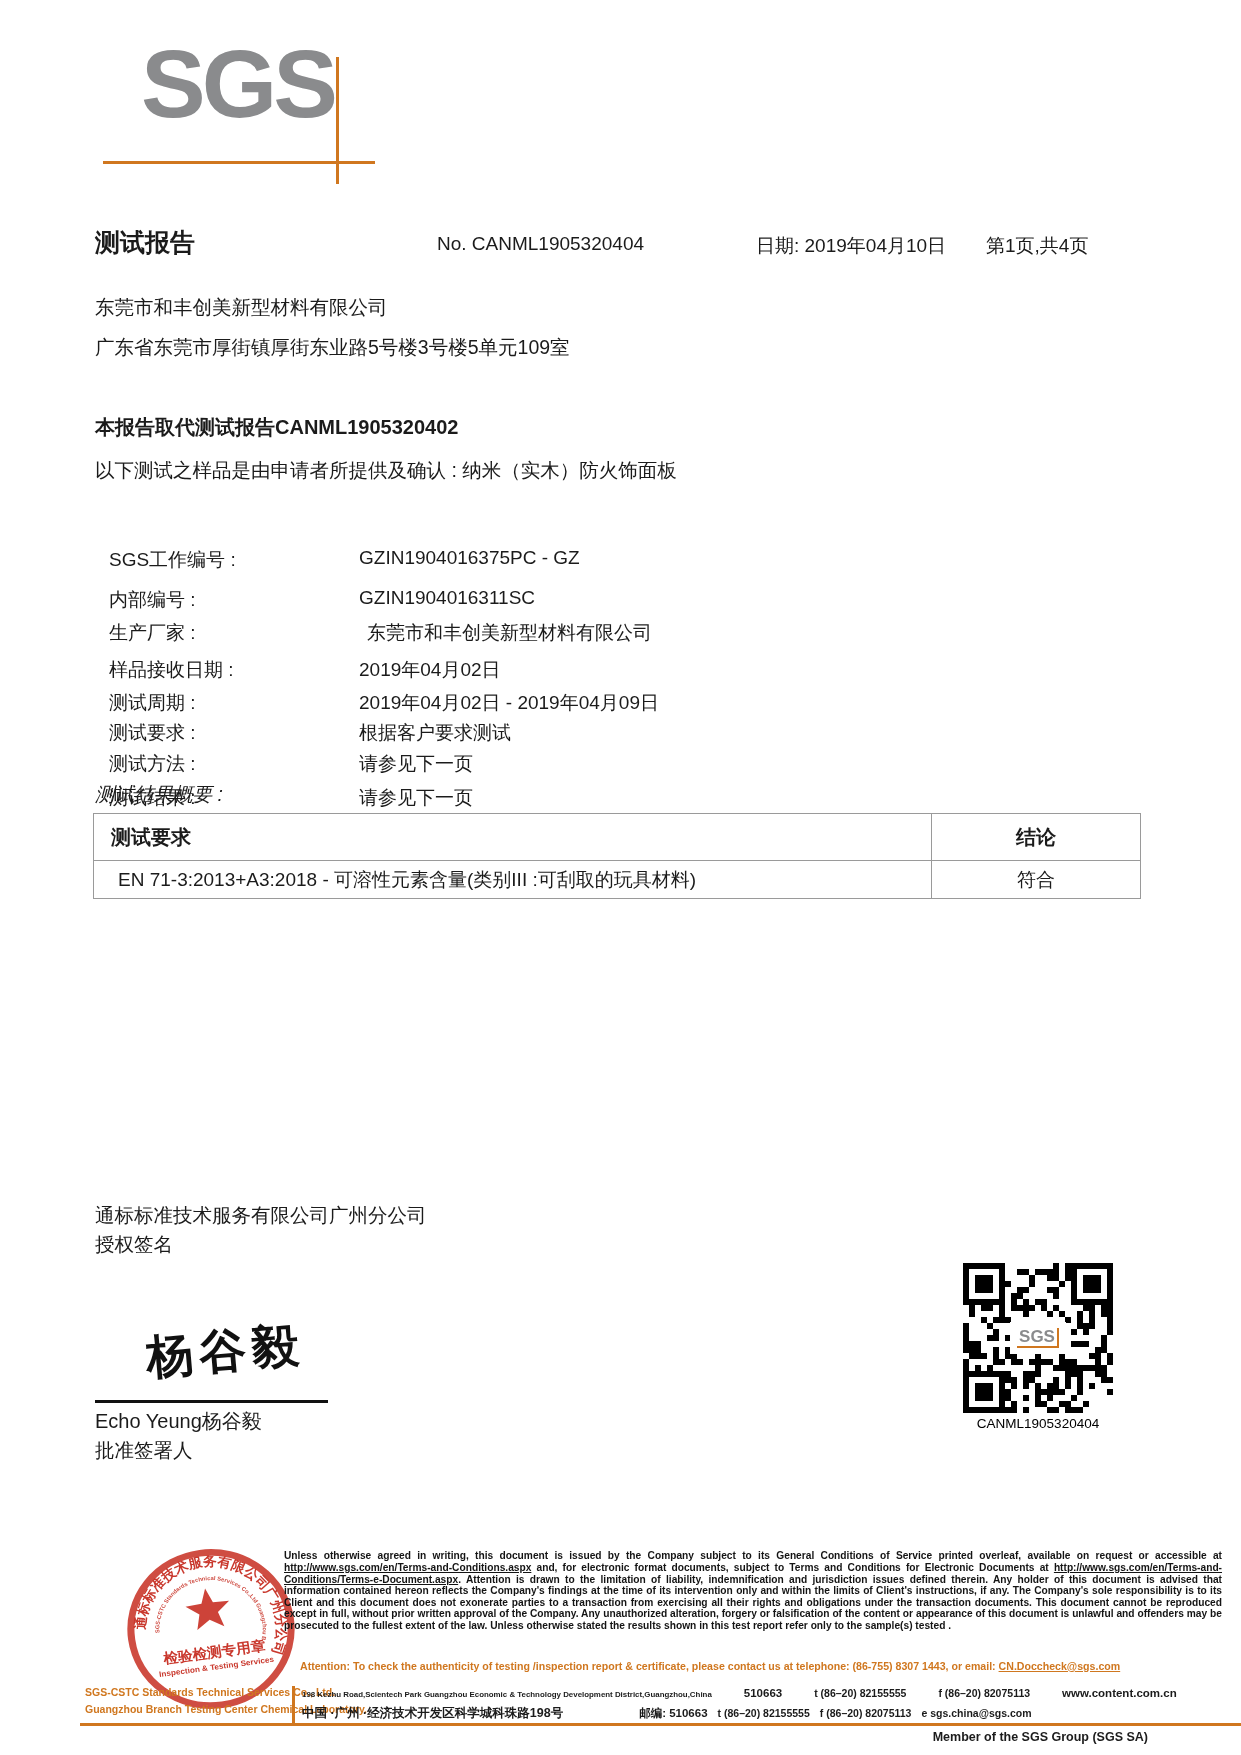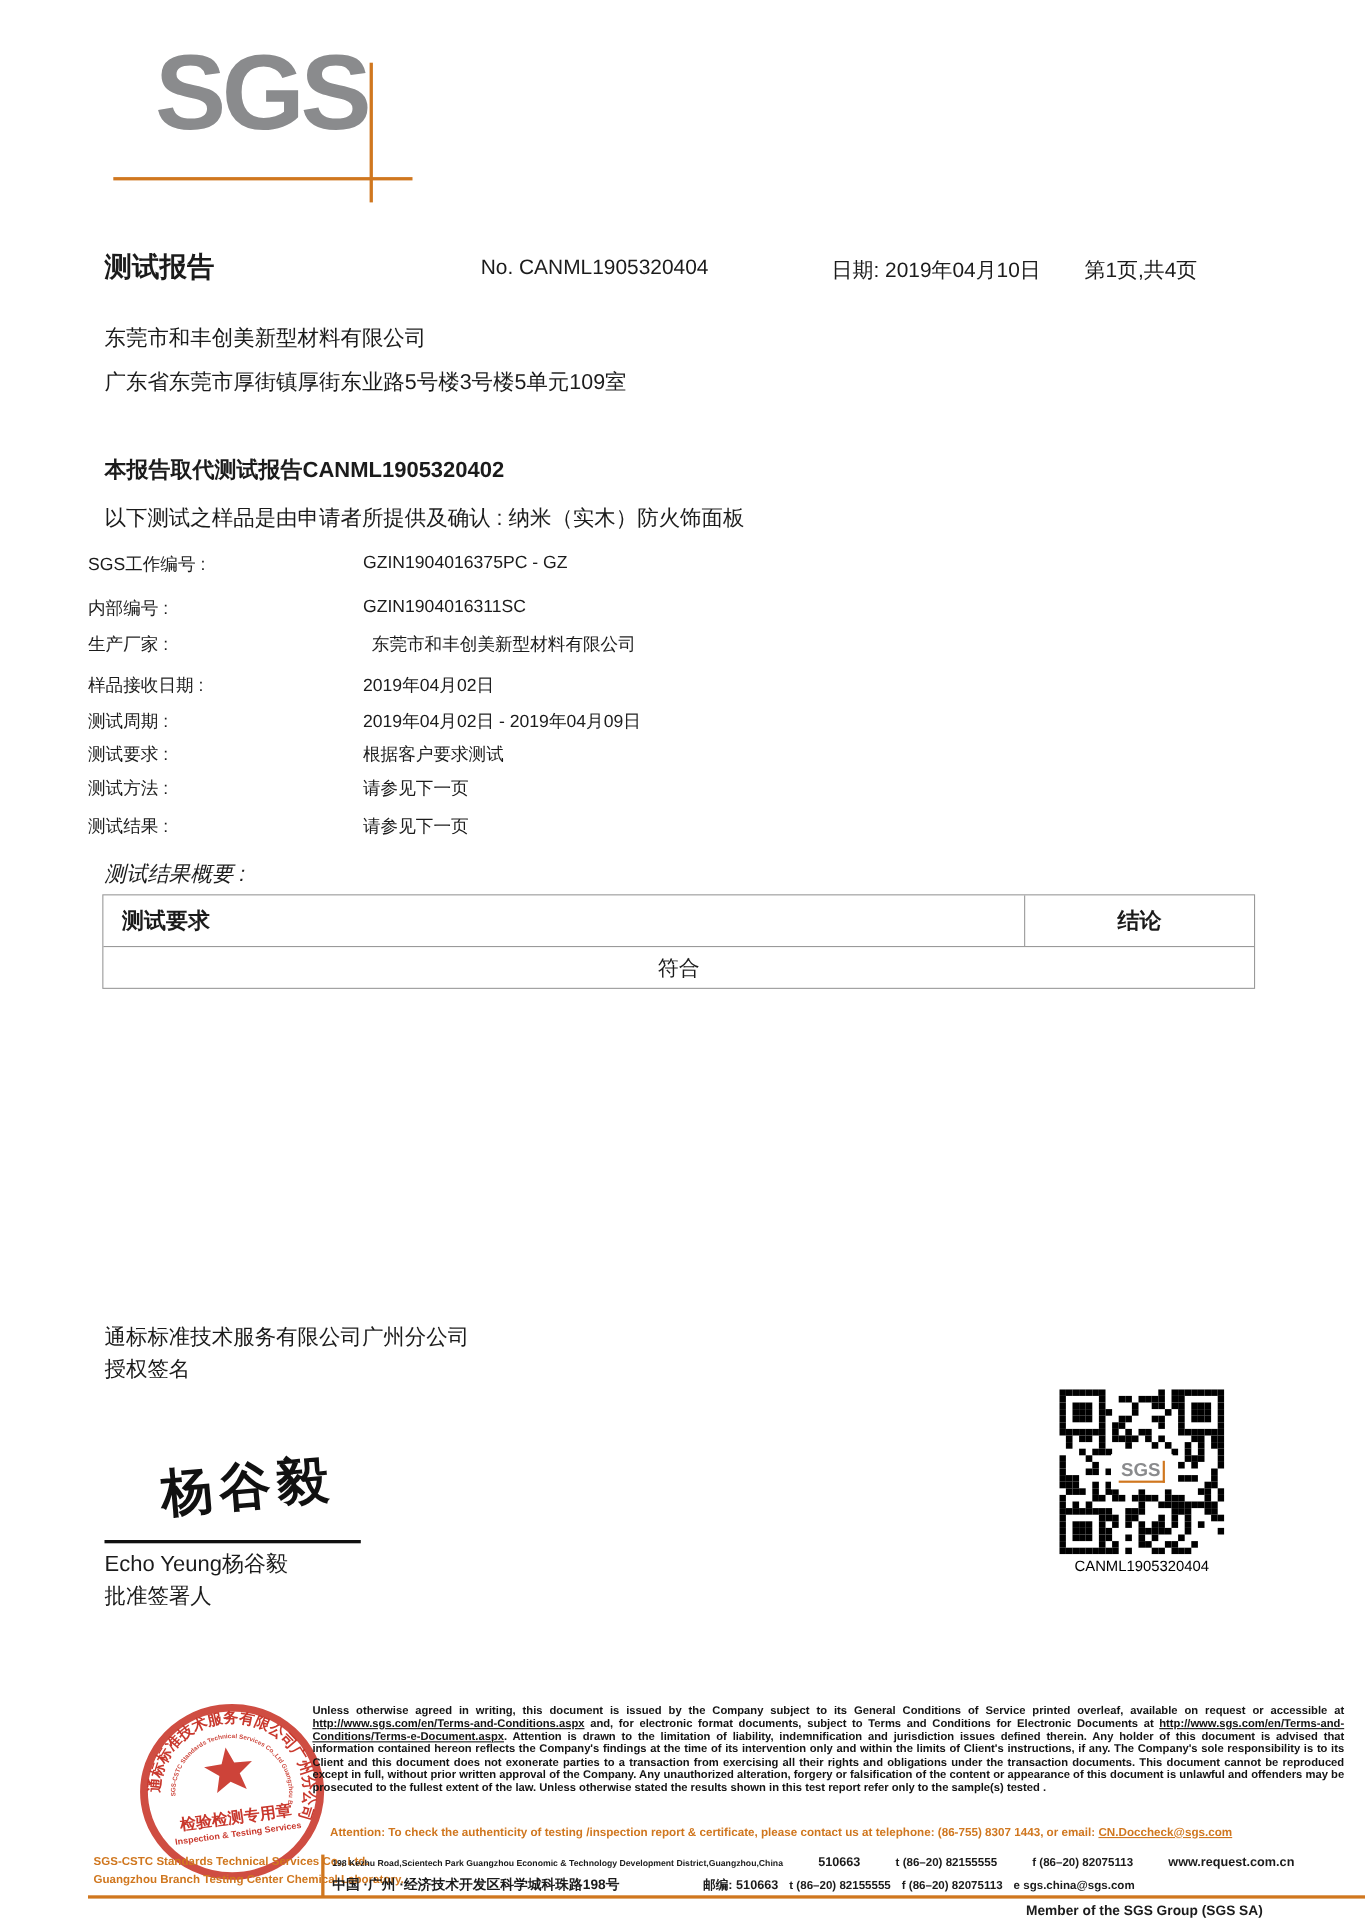--- a/index.html
+++ b/index.html
@@ -23,21 +23,21 @@
   .report-no{position:absolute;left:437px;top:233px;font-size:19px;}
   .hdr-date{position:absolute;left:756px;top:233px;font-size:19px;}
   .page-info{position:absolute;left:986px;top:233px;font-size:19px;}
 
   .applicant-name{position:absolute;left:95px;top:294px;font-size:19.5px;}
   .applicant-address{position:absolute;left:95px;top:334px;font-size:19.5px;}
 
   .supersede{position:absolute;left:95px;top:414px;font-size:20px;font-weight:700;}
   .sample-info{position:absolute;left:95px;top:457px;font-size:19.5px;}
 
-  .frow{position:absolute;left:80px;font-size:16px;white-space:nowrap;}
+  .frow{position:absolute;left:109px;font-size:19px;white-space:nowrap;margin-top:44px;}
   .frow .fvalue{position:absolute;left:250px;white-space:nowrap;}
 
   .summary-heading{position:absolute;left:95px;top:781px;font-size:19.5px;font-style:italic;}
 
   
   .rtable{position:absolute;left:93px;top:813px;width:1048px;border:1px solid #9a9a9a;box-sizing:border-box;}
   .trow{display:flex;}
   .trow + .trow{border-top:1px solid #9a9a9a;}
   .tc1{width:838px;box-sizing:border-box;border-right:1px solid #9a9a9a;}
   .tc2{flex:1;display:flex;align-items:center;justify-content:center;}
@@ -147,20 +147,21 @@
   </div>
 
   <div class="summary-heading">测试结果概要 :</div>
 
   <div class="rtable">
     <div class="trow thead">
       <div class="tc1">测试要求</div>
       <div class="tc2">结论</div>
     </div>
     <div class="trow tdata">
+      <div class="tc1">EN 71-3:2013+A3:2018 - 可溶性元素含量(类别III :可刮取的玩具材料)</div>
       <div class="tc2">符合</div>
     </div>
   </div>
 
   <div class="sig-company">通标标准技术服务有限公司广州分公司</div>
   <div class="sig-authorized">授权签名</div>
   <div class="sig-handwritten">杨谷毅</div>
   <div class="sig-line"></div>
   <div class="sig-name">Echo Yeung杨谷毅</div>
   <div class="sig-title">批准签署人</div>
@@ -478,21 +479,21 @@
 
   <div class="footer-company-1">SGS-CSTC Standards Technical Services Co., Ltd.</div>
   <div class="footer-company-2">Guangzhou Branch Testing Center Chemical Laboratory.</div>
   <div class="footer-divider"></div>
 
   <div class="addr-row addr-row1">
     <span class="addr-en">198 Kezhu Road,Scientech Park Guangzhou Economic &amp; Technology Development District,Guangzhou,China</span>
     <span class="postal">510663</span>
     <span class="telfax">t  (86–20) 82155555</span>
     <span class="telfax">f  (86–20) 82075113</span>
-    <span class="web">www.request.com.cn</span>
+    <span class="web">www.content.com.cn</span>
   </div>
   <div class="addr-row addr-row2">
     <span class="addr-cn">中国 ·广州 ·经济技术开发区科学城科珠路198号</span>
     <span class="postal">邮编: 510663</span>
     <span class="telfax">t  (86–20) 82155555</span>
     <span class="telfax">f  (86–20) 82075113</span>
     <span class="email">e  sgs.china@sgs.com</span>
   </div>
 
   <div class="orange-rule"></div>

